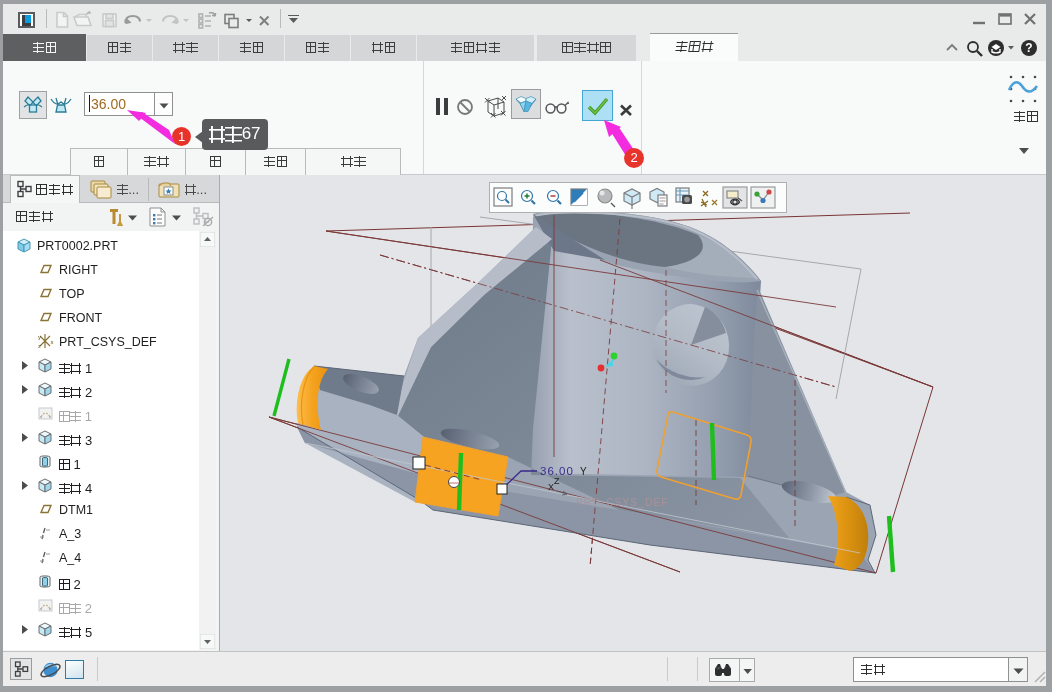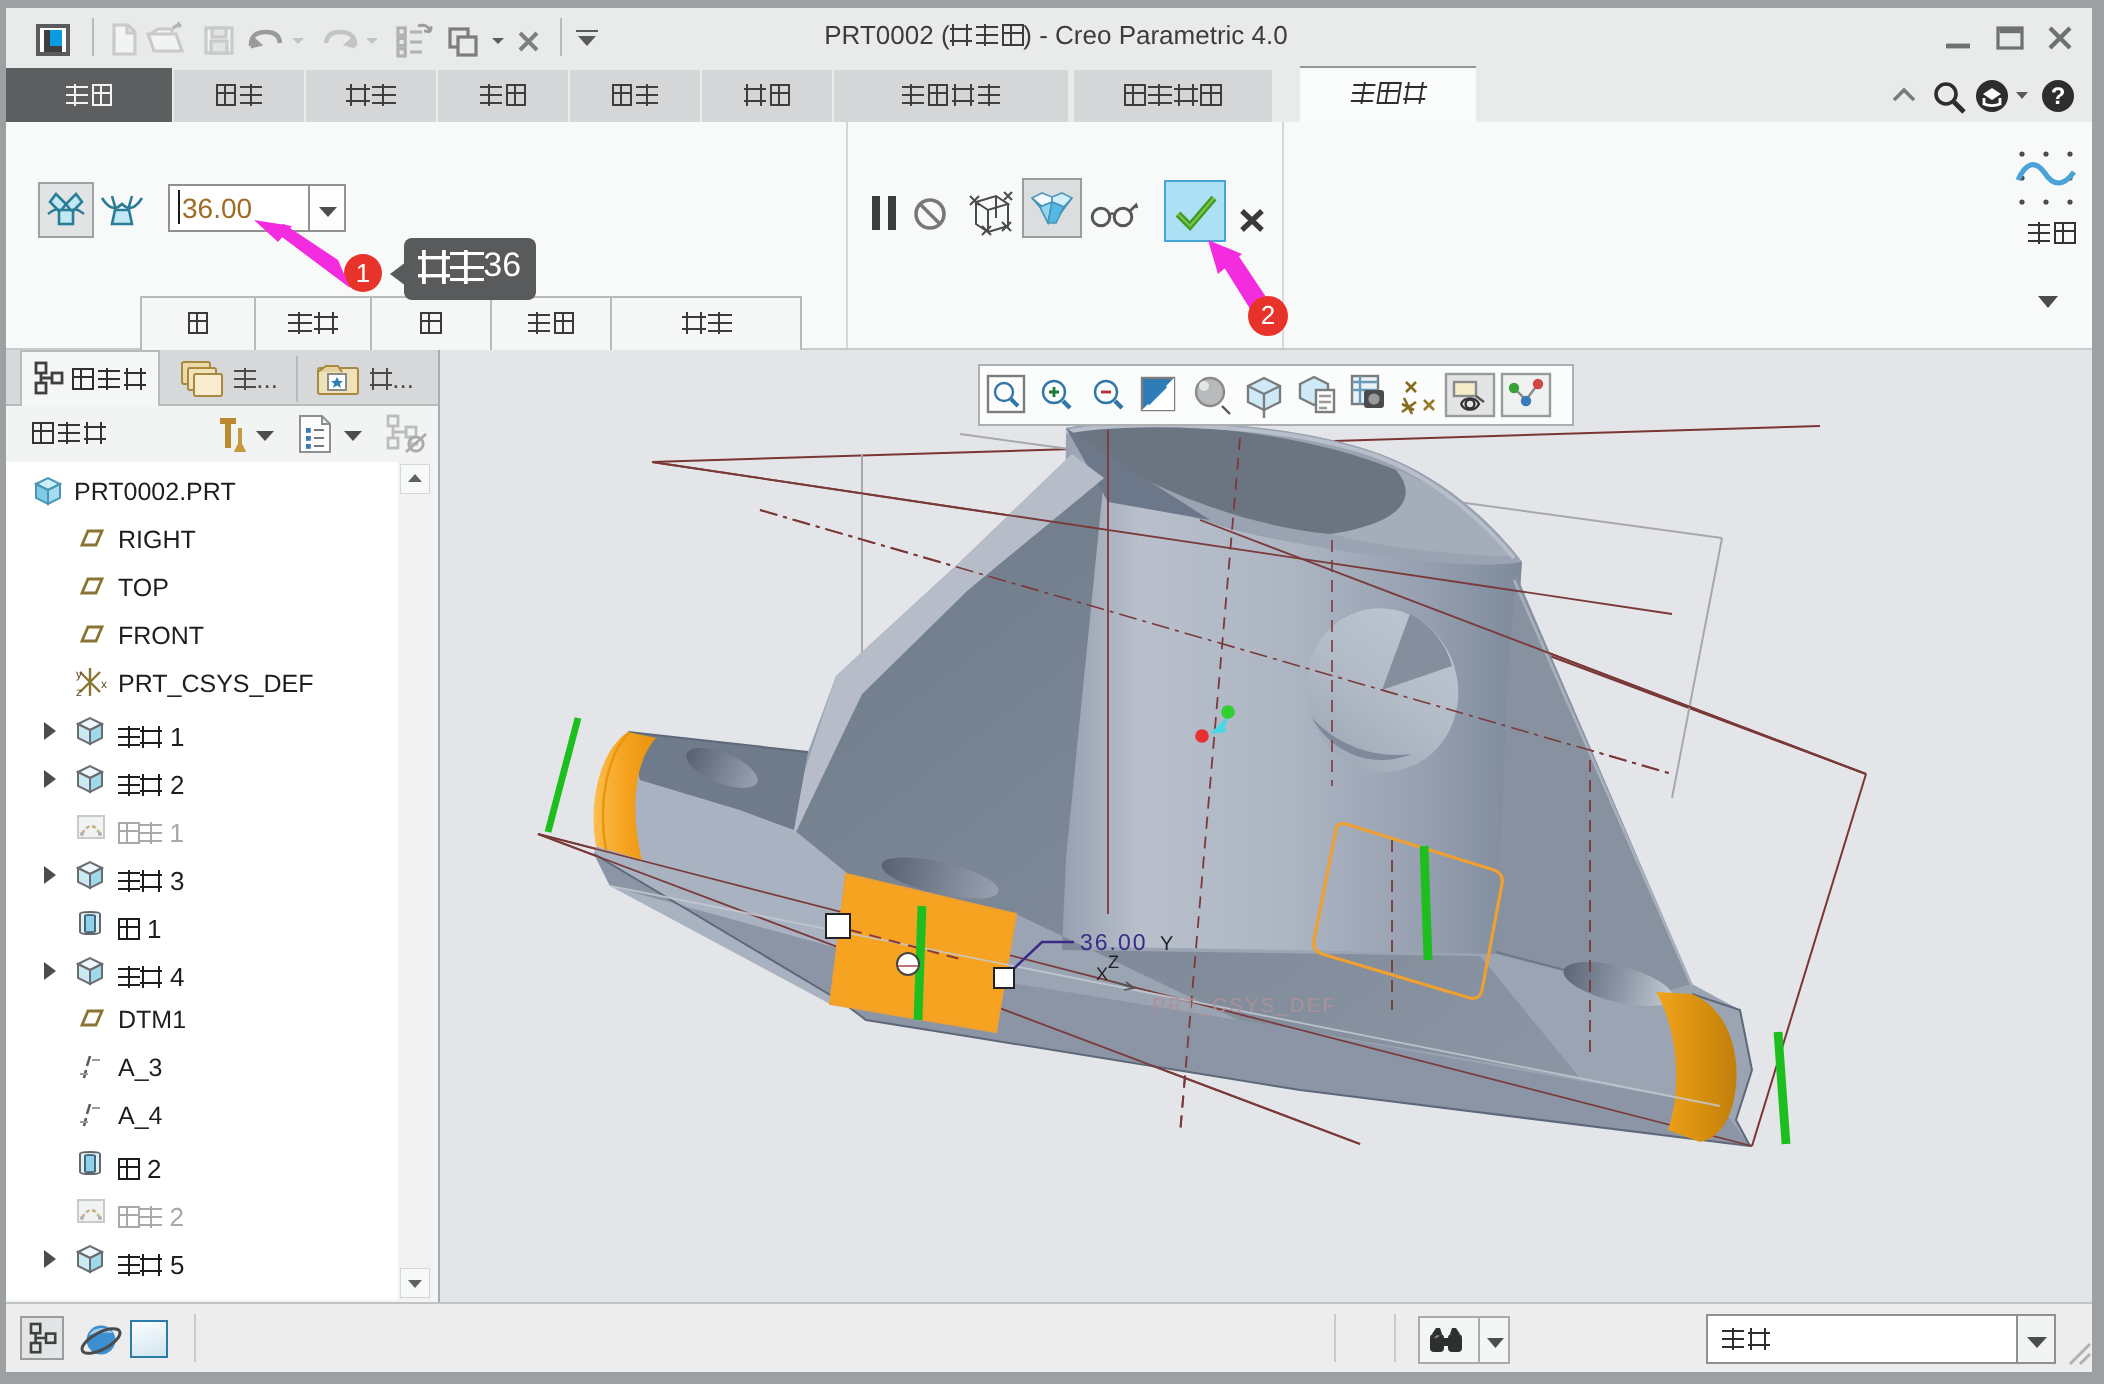--- a/index.html
+++ b/index.html
@@ -78,21 +78,20 @@
       <path d="M193 8 L199 8 L196 11 Z" fill="#595a5b" stroke="none"></path>
 
       <path d="M207 5.5 L215.5 14 M215.5 5.5 L207 14" stroke="#7e7f80" stroke-width="2"></path>
       <path d="M226 4 L226 4" stroke="#b9babb"></path>
     </svg>
     <div class="abs" style="left:277px;top:5px;width:1px;height:19px;background:#b9babb;"></div>
     <svg class="abs" style="left:284px;top:11px" width="14" height="10">
         <path d="M1 0.5 H12" stroke="#595a5b"></path>
         <path d="M2 3 L11 3 L6.5 8 Z" fill="#595a5b"></path>
       </svg>
-    <div class="abs" style="left:0;top:6px;width:1050px;text-align:center;font-size:13px;color:#3c3c3c;">PRT0002 (<span class="hz3"></span><span class="gap"></span><span class="hz"></span><span class="gap"></span><span class="hz2"></span>) - Creo Parametric 4.0</div>
 
     <svg class="abs" style="left:958px;top:6px" width="85" height="18" stroke="#6f7071" fill="none">
       <path d="M12 13 H24" stroke-width="2.4"></path>
       <rect x="38" y="4" width="12" height="10" stroke-width="1.6"></rect>
         <path d="M38.8 5.4 H49.4" stroke-width="2.4"></path>
       <path d="M64 4 L74 14 M74 4 L64 14" stroke-width="2.2"></path>
     </svg>
   </div>
   <div id="tabrow" class="abs">
     <div class="tab" style="left:0;top:1px;width:83px;height:27px;background:#5e5f60;color:#f5f5f5;line-height:27px;"><span class="hz"></span><span class="gap"></span><span class="hz2"></span></div>
@@ -201,21 +200,21 @@
       <path d="M2 17 Q8 4 15 13 Q22 24 30 13" stroke="#4aa3d8" stroke-width="2.6"></path>
     </svg>
     <div class="abs" style="left:1000px;top:48px;width:46px;font-size:13px;color:#333;text-align:center;"><span class="hz"></span><span class="gap"></span><span class="hz2"></span></div>
     <svg class="abs" style="left:1014px;top:85px" width="14" height="9">
         <path d="M2 2 L12 2 L7 8 Z" fill="#4c4d4e"></path>
       </svg>
   </div>
 
   <div class="abs" style="left:199px;top:115px;width:66px;height:31px;background:#595a5b;border-radius:4px;z-index:60;"></div>
   <div class="abs" style="left:192px;top:127px;width:0;height:0;border-top:6px solid transparent;border-bottom:6px solid transparent;border-right:8px solid #595a5b;z-index:60;"></div>
-  <div class="abs" style="left:206px;top:120px;z-index:61;color:#fff;font-size:19px;"><span class="hz3"></span><span class="hz"></span><span style="font-size:17px;position:relative;top:-2px;">36</span></div>
+  <div class="abs" style="left:206px;top:120px;z-index:61;color:#fff;font-size:19px;"><span class="hz3"></span><span class="hz"></span><span style="font-size:17px;position:relative;top:-2px;">67</span></div>
   <div class="abs" style="left:169px;top:123px;width:19px;height:19px;background:#e8332a;border-radius:50%;z-index:62;color:#fff;font-size:13px;text-align:center;line-height:19px;">1</div>
   <div class="abs" style="left:621px;top:144px;width:20px;height:20px;background:#e8332a;border-radius:50%;z-index:62;color:#fff;font-size:13px;text-align:center;line-height:20px;">2</div>
   <svg class="abs" style="left:118px;top:100px;z-index:63" width="70" height="45">
       <path d="M6 6 L25 9 L18 17 Z" fill="#f32ce0"></path>
       <path d="M14 10 L54 40 L48 26 L21 8 Z" fill="#f32ce0"></path>
     </svg>
   <svg class="abs" style="left:592px;top:108px;z-index:61" width="48" height="48">
       <path d="M9 8 L26 15 L14 25 Z" fill="#f32ce0"></path>
       <path d="M16 20 L23 14 L41 41 L31 44 Z" fill="#f32ce0"></path>
     </svg>

